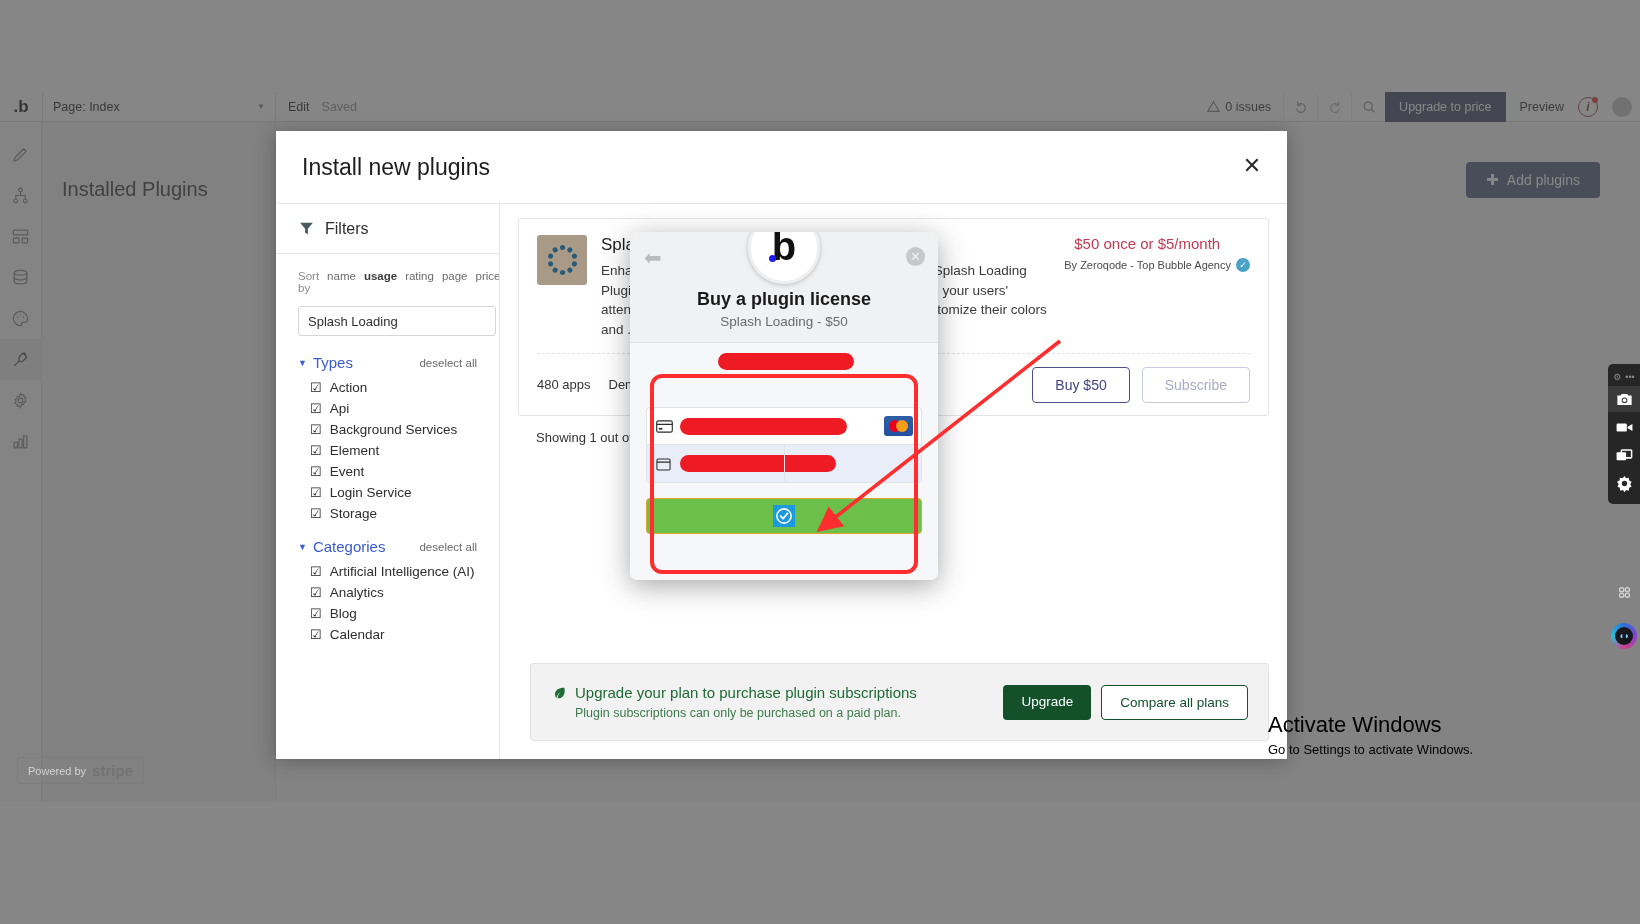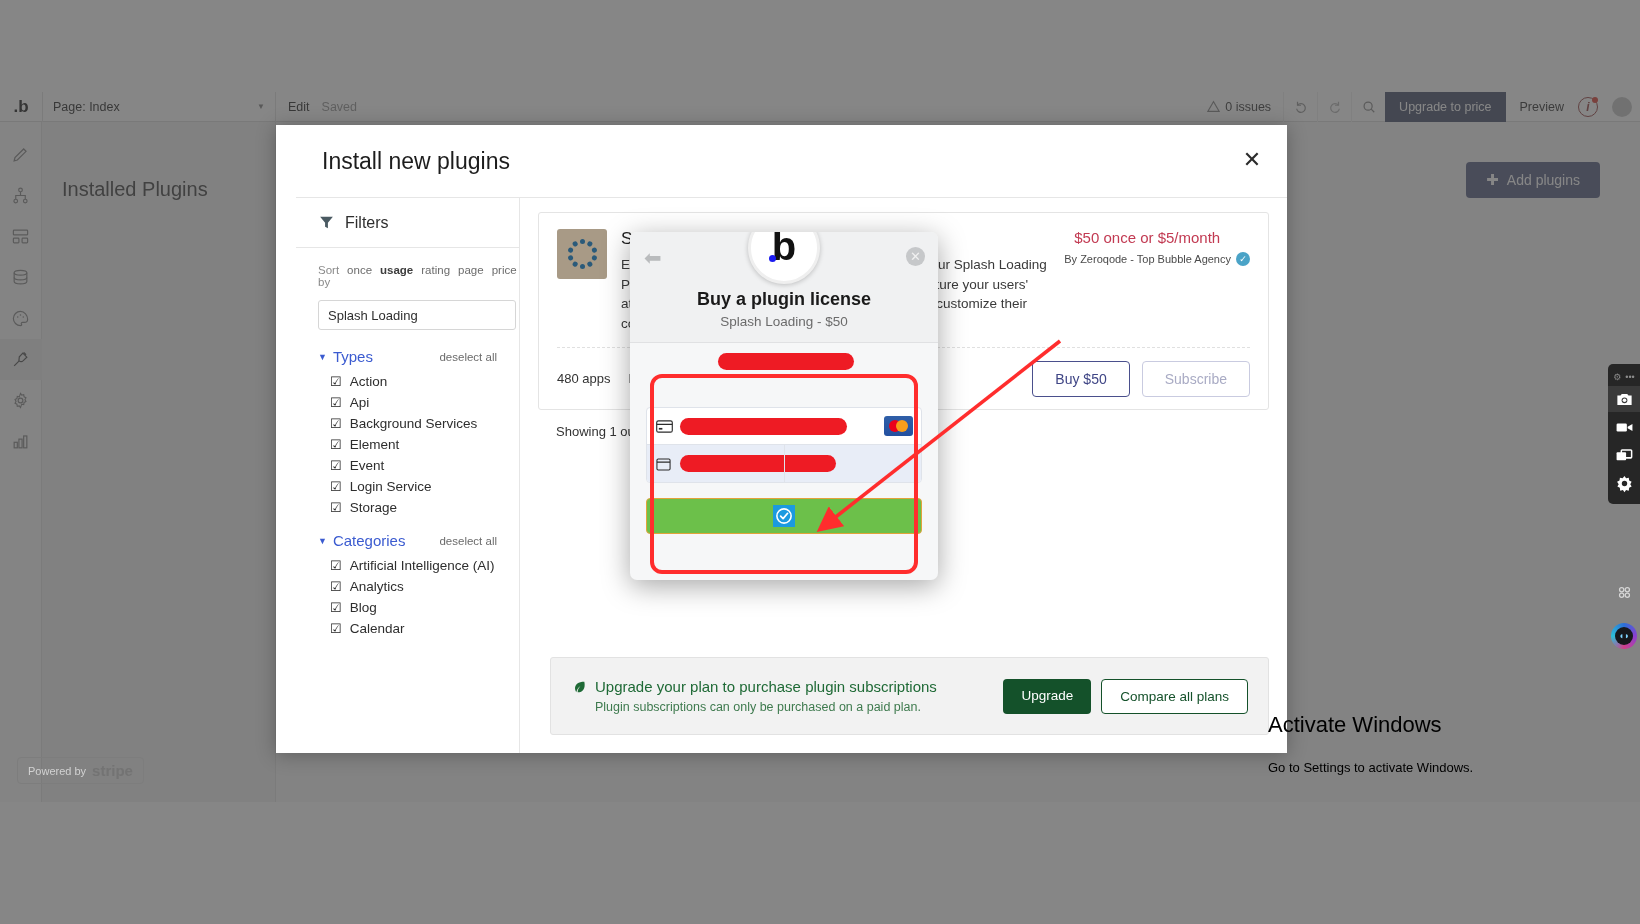--- a/index.html
+++ b/index.html
@@ -99,24 +99,24 @@
     padding: 9px 20px; font-size: 14px; display: flex; align-items: center; gap: 8px;
   }
   .plus-ico { font-size: 15px; }
   
   #dim {
     position: absolute; left: 0; top: 0; width: 1640px; height: 924px;
     background: rgba(60,60,60,0.62);
   }
   
   #installmodal {
-    position: absolute; left: 276px; top: 125px;
+    position: absolute; left: 276px; top: 131px;
     width: 1011px; height: 628px;
     background: #ffffff; box-shadow: 0 2px 18px rgba(0,0,0,0.28);
-    display: flex; flex-direction: column; padding-left: 20px;
+    display: flex; flex-direction: column;
   }
   .im-head {
     height: 72px; display: flex; align-items: center;
     padding: 0 26px; position: relative;
   }
   .im-title { font-size: 23px; color: #1d1d1d; font-weight: 400; }
   .im-close {
     position: absolute; right: 22px; top: 22px;
     width: 26px; height: 26px; display: flex; align-items: center; justify-content: center;
     font-size: 22px; color: #2b2b2b; line-height: 1;
@@ -304,21 +304,21 @@
   .stripe-badge {
     position: absolute; left: 17px; top: 757px;
     border: 1px solid #7d7d7d; border-radius: 4px;
     padding: 4px 10px; font-size: 11px; color: #d2d2d2;
     display: flex; align-items: center; gap: 6px;
   }
   .stripe-badge .bold { font-size: 15px; font-weight: bold; color: #737373; }
   
   .actwin { position: absolute; left: 1268px; top: 712px; color: #000000; }
   .actwin .t1 { font-size: 22px; font-weight: 300; }
-  .actwin .t2 { font-size: 13px; margin-top: 22px; }
+  .actwin .t2 { font-size: 13px; margin-top: 4px; }
   
   .rec-toolbar {
     position: absolute; left: 1608px; top: 364px; width: 32px;
     background: #262626; border-radius: 5px 0 0 5px;
     display: flex; flex-direction: column; align-items: center;
     padding: 6px 0 8px 0; gap: 2px;
   }
   .rec-top { display: flex; align-items: center; gap: 4px; height: 14px; color: #8b8b8b; font-size: 9px; }
   .rec-btn {
     width: 32px; height: 26px; display: flex; align-items: center; justify-content: center;
@@ -471,21 +471,21 @@
       <div class="filters">
         <div class="filters-head">
           <svg class="funnel" viewBox="0 0 24 24">
               <path d="M3 4 H21 L14 12.5 V20 L10 18 V12.5 Z" fill="currentColor"></path>
             </svg>
           <span>Filters</span>
         </div>
         <div class="filters-scroll">
           <div class="sortby">
             <span class="lbl">Sort by</span>
-            <span class="opt">once</span>
+            <span class="opt">name</span>
             <span class="opt sel">usage</span>
             <span class="opt">rating</span>
             <span class="opt">page</span>
             <span class="opt">price</span>
           </div>
           <div class="searchbox">
             <span>Splash Loading</span>
           </div>
 
           <div>

